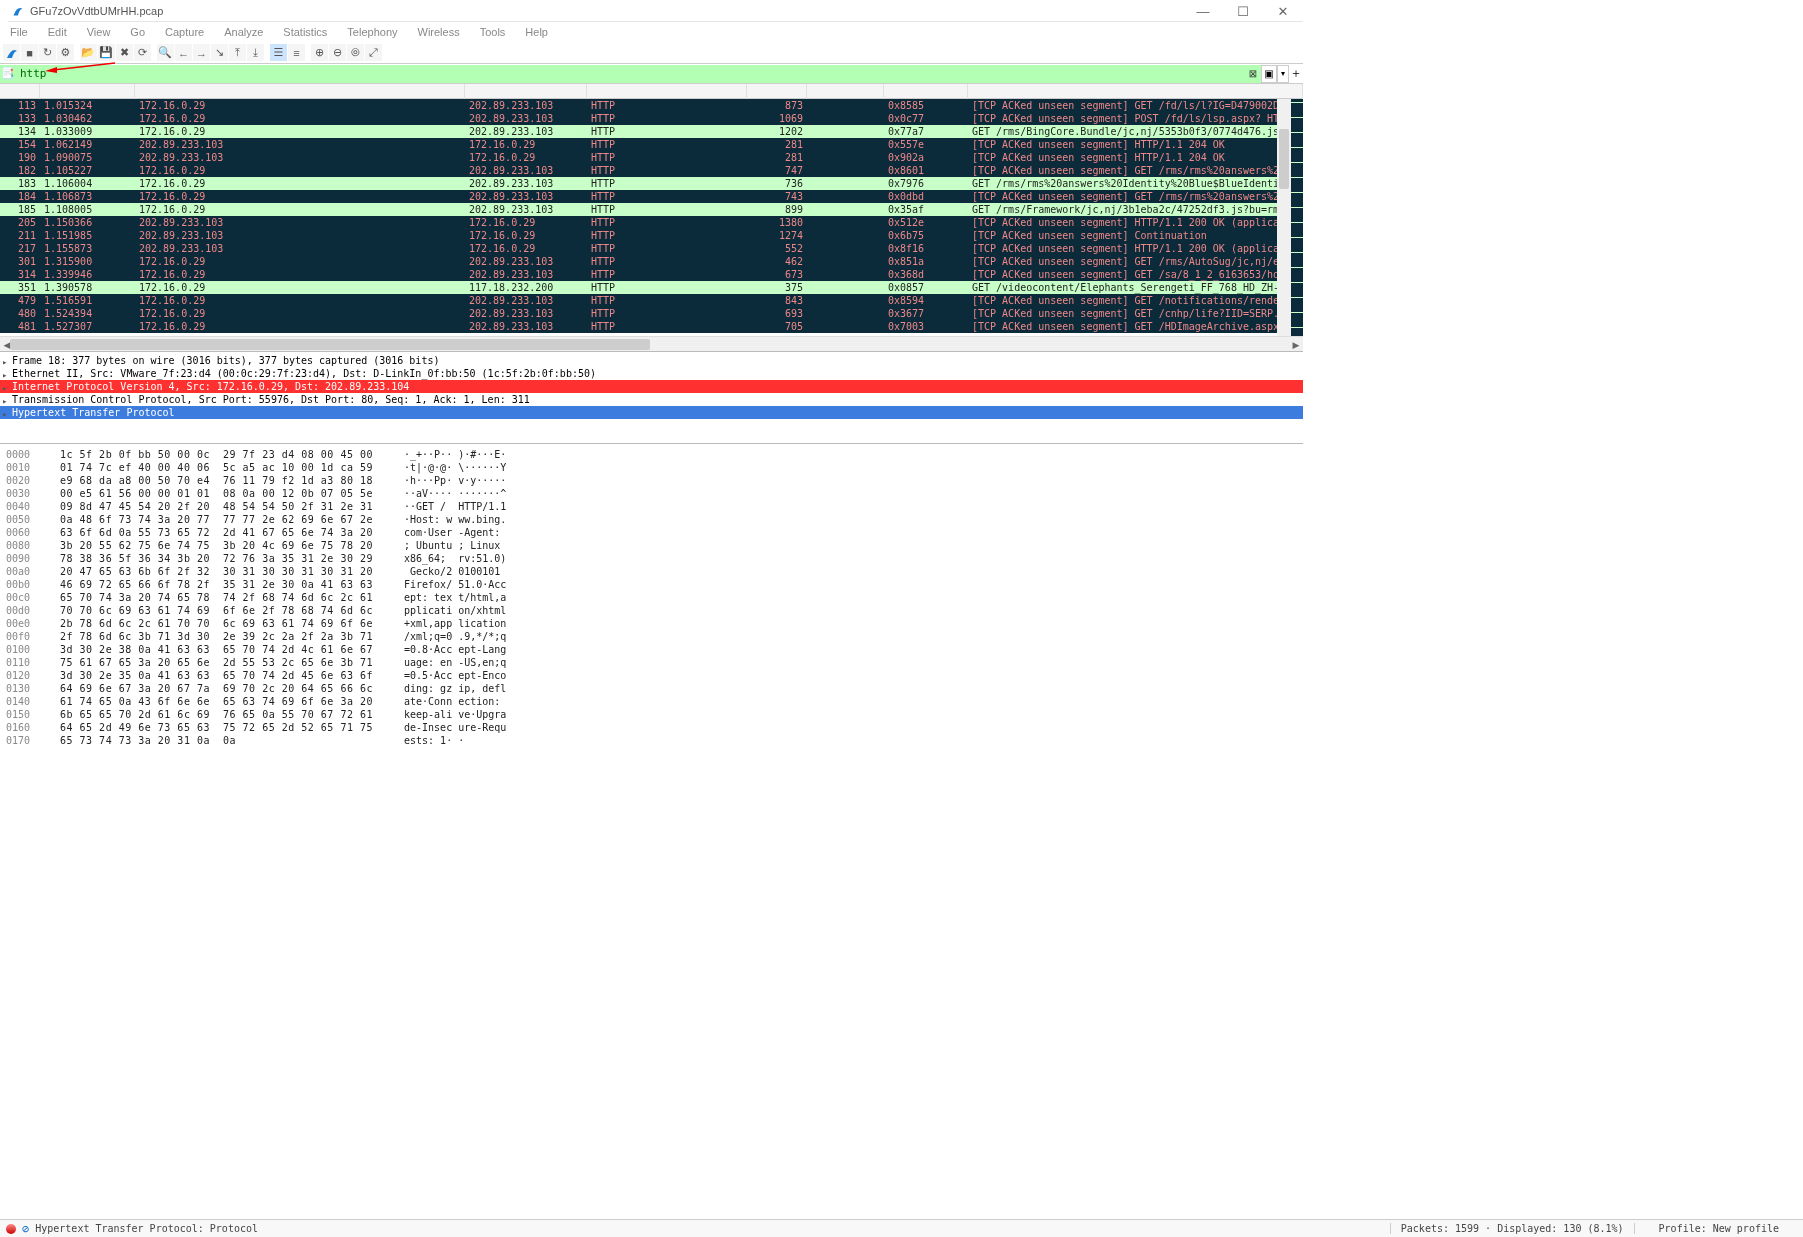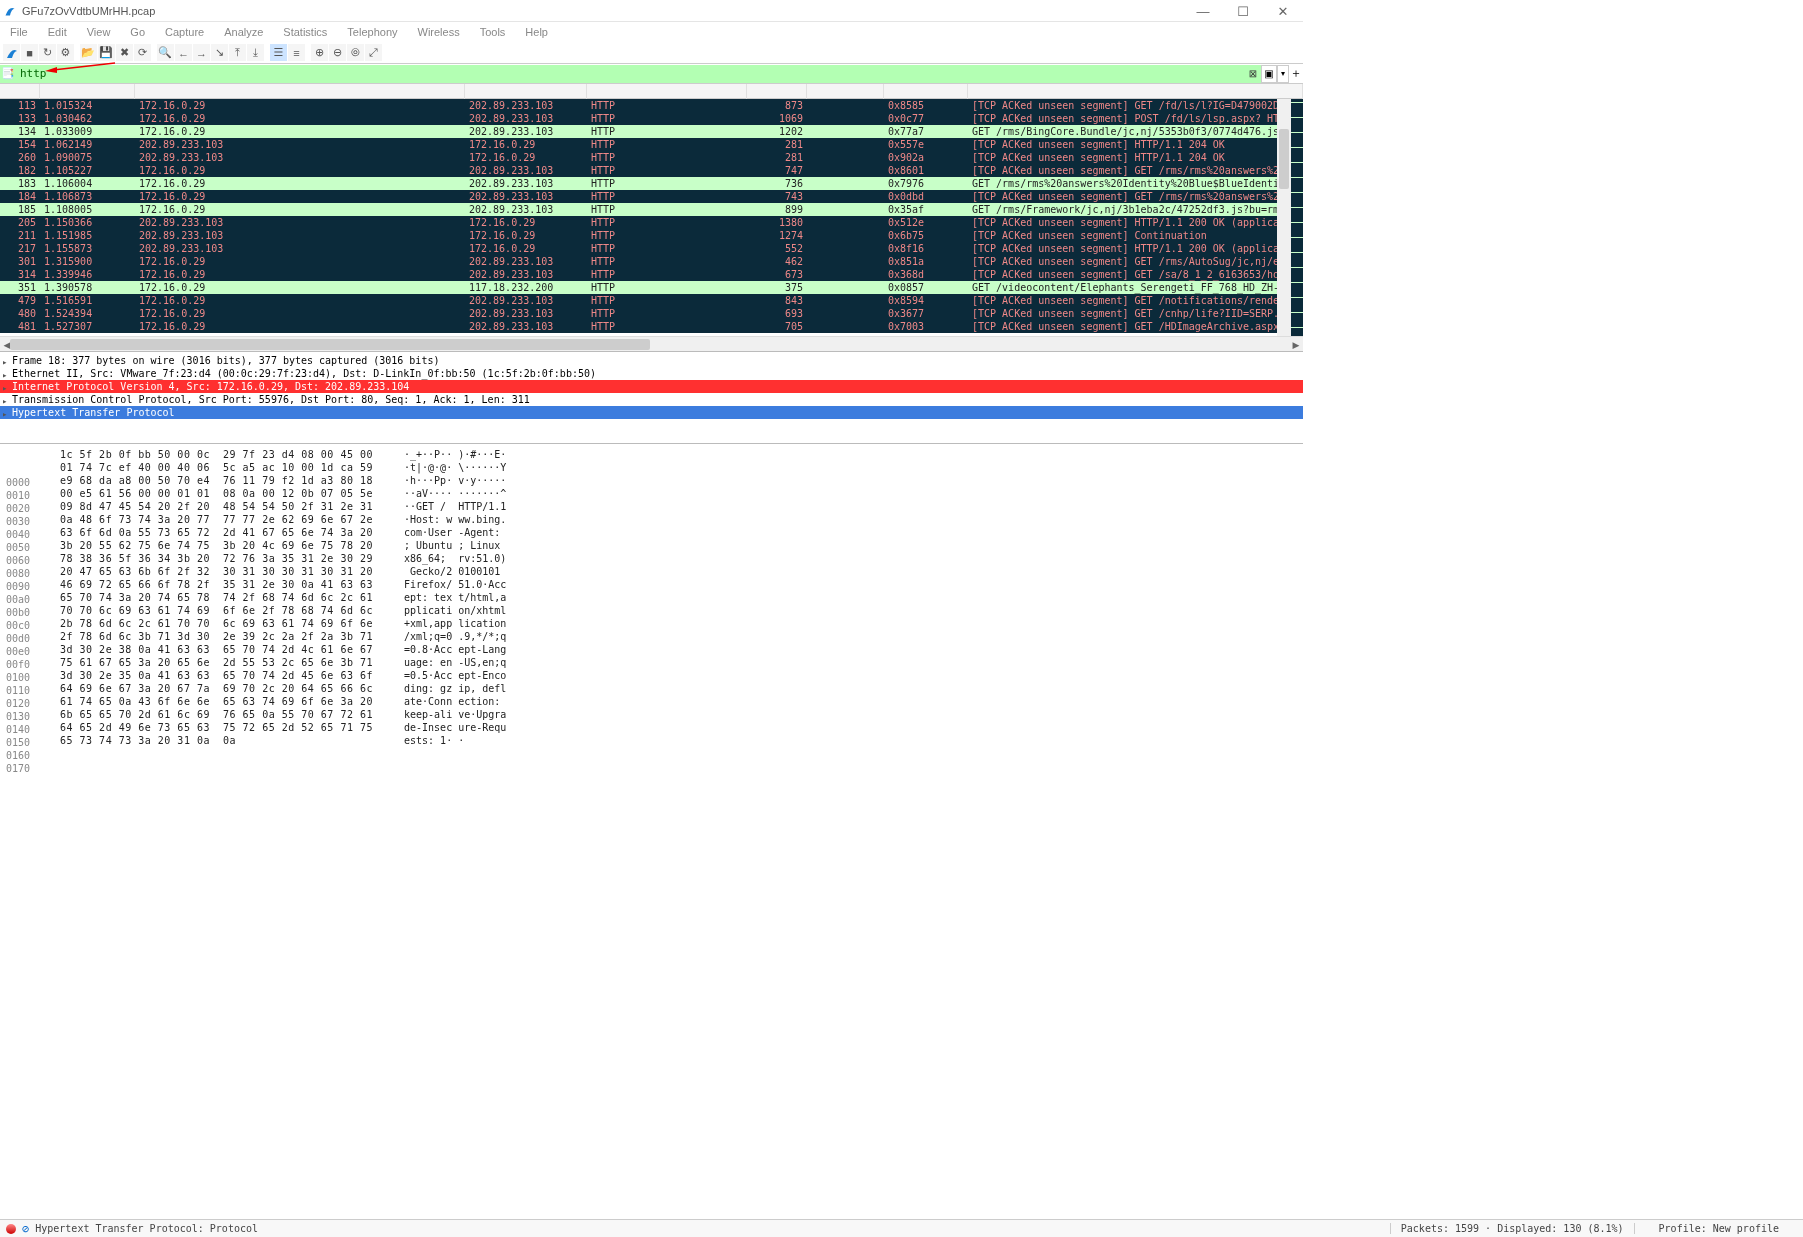--- a/index.html
+++ b/index.html
@@ -1,17 +1,17 @@
 <!DOCTYPE html>
 <html><head>
 <meta charset="utf-8">
 <style>
 * { margin: 0; padding: 0; box-sizing: border-box; }
 body { font-family: "Segoe UI", Tahoma, sans-serif; font-size: 11px; background: #fff; color: #000; overflow: hidden; width: 1303px; height: 897px; }
-.titlebar { height: 22px; background: #fff; display: flex; align-items: center; padding: 0 4px; border-bottom: 1px solid #e5e5e5; position: relative; }
+.titlebar { height: 22px; background: #fff; display: flex; align-items: center; padding: 0 4px; border-bottom: 1px solid #e5e5e5; position: relative; margin-left: 8px; }
 .titlebar .fin { width: 12px; height: 12px; margin-right: 6px; display: inline-block; }
 .titlebar .title { color: #555; font-size: 11px; }
 .win-controls { position: absolute; right: 0; top: 0; display: flex; }
 .win-btn { width: 40px; height: 22px; display: flex; align-items: center; justify-content: center; color: #666; font-size: 13px; }
 .menubar { height: 20px; display: flex; align-items: center; padding: 0 2px; gap: 4px; }
 .menu-item { padding: 1px 8px; color: #888; font-size: 11px; cursor: default; }
 .toolbar { height: 22px; border-bottom: 1px solid #ccc; display: flex; align-items: center; padding: 0 3px; gap: 1px; }
 .tool-btn { width: 17px; height: 17px; display: flex; align-items: center; justify-content: center; font-size: 11px; color: #555; background: #f5f5f5; }
 .tool-sep { width: 4px; }
 .filterbar { height: 20px; display: flex; align-items: center; background: #fff; border-bottom: 1px solid #ccc; }
@@ -35,21 +35,21 @@
 .hscroll .thumb { position:absolute; left:10px; top:2px; height:11px; width:640px; background:#cdcdcd; border-radius:2px; }
 .hscroll .arr { position:absolute; top:1px; width:14px; height:13px; display:flex;align-items:center;justify-content:center;color:#666;font-size:9px; }
 .hscroll .arr.l{left:0} .hscroll .arr.r{right:0}
 .details { border-top: 1px solid #bbb; height: 92px; overflow: hidden; padding: 2px 0; font-family: "Lucida Console", monospace; font-size: 10px; }
 .det-row { padding: 0 6px 0 12px; height: 13px; line-height:13px; position: relative; }
 .det-row .tw { position:absolute; left:2px; top:2px; font-size:9px; color:#555; }
 .det-ip { background: #ff3030; color: #fff; }
 .det-http { background: #3c7cde; color: #fff; }
 .hex { border-top: 1px solid #bbb; height: 418px; overflow: auto; padding: 4px 6px; font-family: "Lucida Console", monospace; font-size: 10px; color: #222; }
 .hex-row { display: flex; gap: 14px; height: 13px; line-height:13px; white-space: pre; }
-.hex-off { width: 40px; color: #888; margin-top: 28px; }
+.hex-off { width: 40px; color: #888; }
 .hex-bytes { width: 330px; letter-spacing: 0.5px; }
 .hex-ascii { width: 160px; }
 .statusbar { position: absolute; bottom: 0; left: 0; right: 0; height: 18px; border-top: 1px solid #ccc; background: #f8f8f8; display: flex; align-items: center; font-family: "Lucida Console", monospace; font-size: 10px; color: #444; }
 .status-left { flex: 1; display:flex; align-items:center; gap:6px; padding-left:6px; }
 .status-dot { width:10px; height:10px; border-radius:50%; background: linear-gradient(#f88,#c00); display:inline-block; }
 .status-cancel { color:#06c; font-size:12px; }
 .status-mid { padding:0 10px; border-left:1px solid #ccc; }
 .status-right { padding:0 24px; border-left:1px solid #ccc; }
 .c-no{width:40px;text-align:right} .c-time{width:95px} .c-src{width:330px} .c-dst{width:122px} .c-proto{width:160px} .c-len{width:60px;text-align:right} .c-cks{width:77px} .c-hck{width:84px} .c-info{flex:1}
 .side-mini { position:absolute; right:0; top:15px; width:12px; height:237px; background: repeating-linear-gradient(#0b2a3a 0 3px, #c8ffc8 3px 4px, #0b2a3a 4px 15px); }
@@ -185,21 +185,21 @@
         <div class="cell c-time">1.062149</div>
         <div class="cell c-src">202.89.233.103</div>
         <div class="cell c-dst">172.16.0.29</div>
         <div class="cell c-proto">HTTP</div>
         <div class="cell c-len">281</div>
         <div class="cell c-cks"></div>
         <div class="cell c-hck">0x557e</div>
         <div class="cell c-info">[TCP ACKed unseen segment] HTTP/1.1 204 OK</div>
       </div>
       <div class="plist-row row-dark">
-        <div class="cell c-no">260</div>
+        <div class="cell c-no">190</div>
         <div class="cell c-time">1.090075</div>
         <div class="cell c-src">202.89.233.103</div>
         <div class="cell c-dst">172.16.0.29</div>
         <div class="cell c-proto">HTTP</div>
         <div class="cell c-len">281</div>
         <div class="cell c-cks"></div>
         <div class="cell c-hck">0x902a</div>
         <div class="cell c-info">[TCP ACKed unseen segment] HTTP/1.1 204 OK</div>
       </div>
       <div class="plist-row row-dark">

